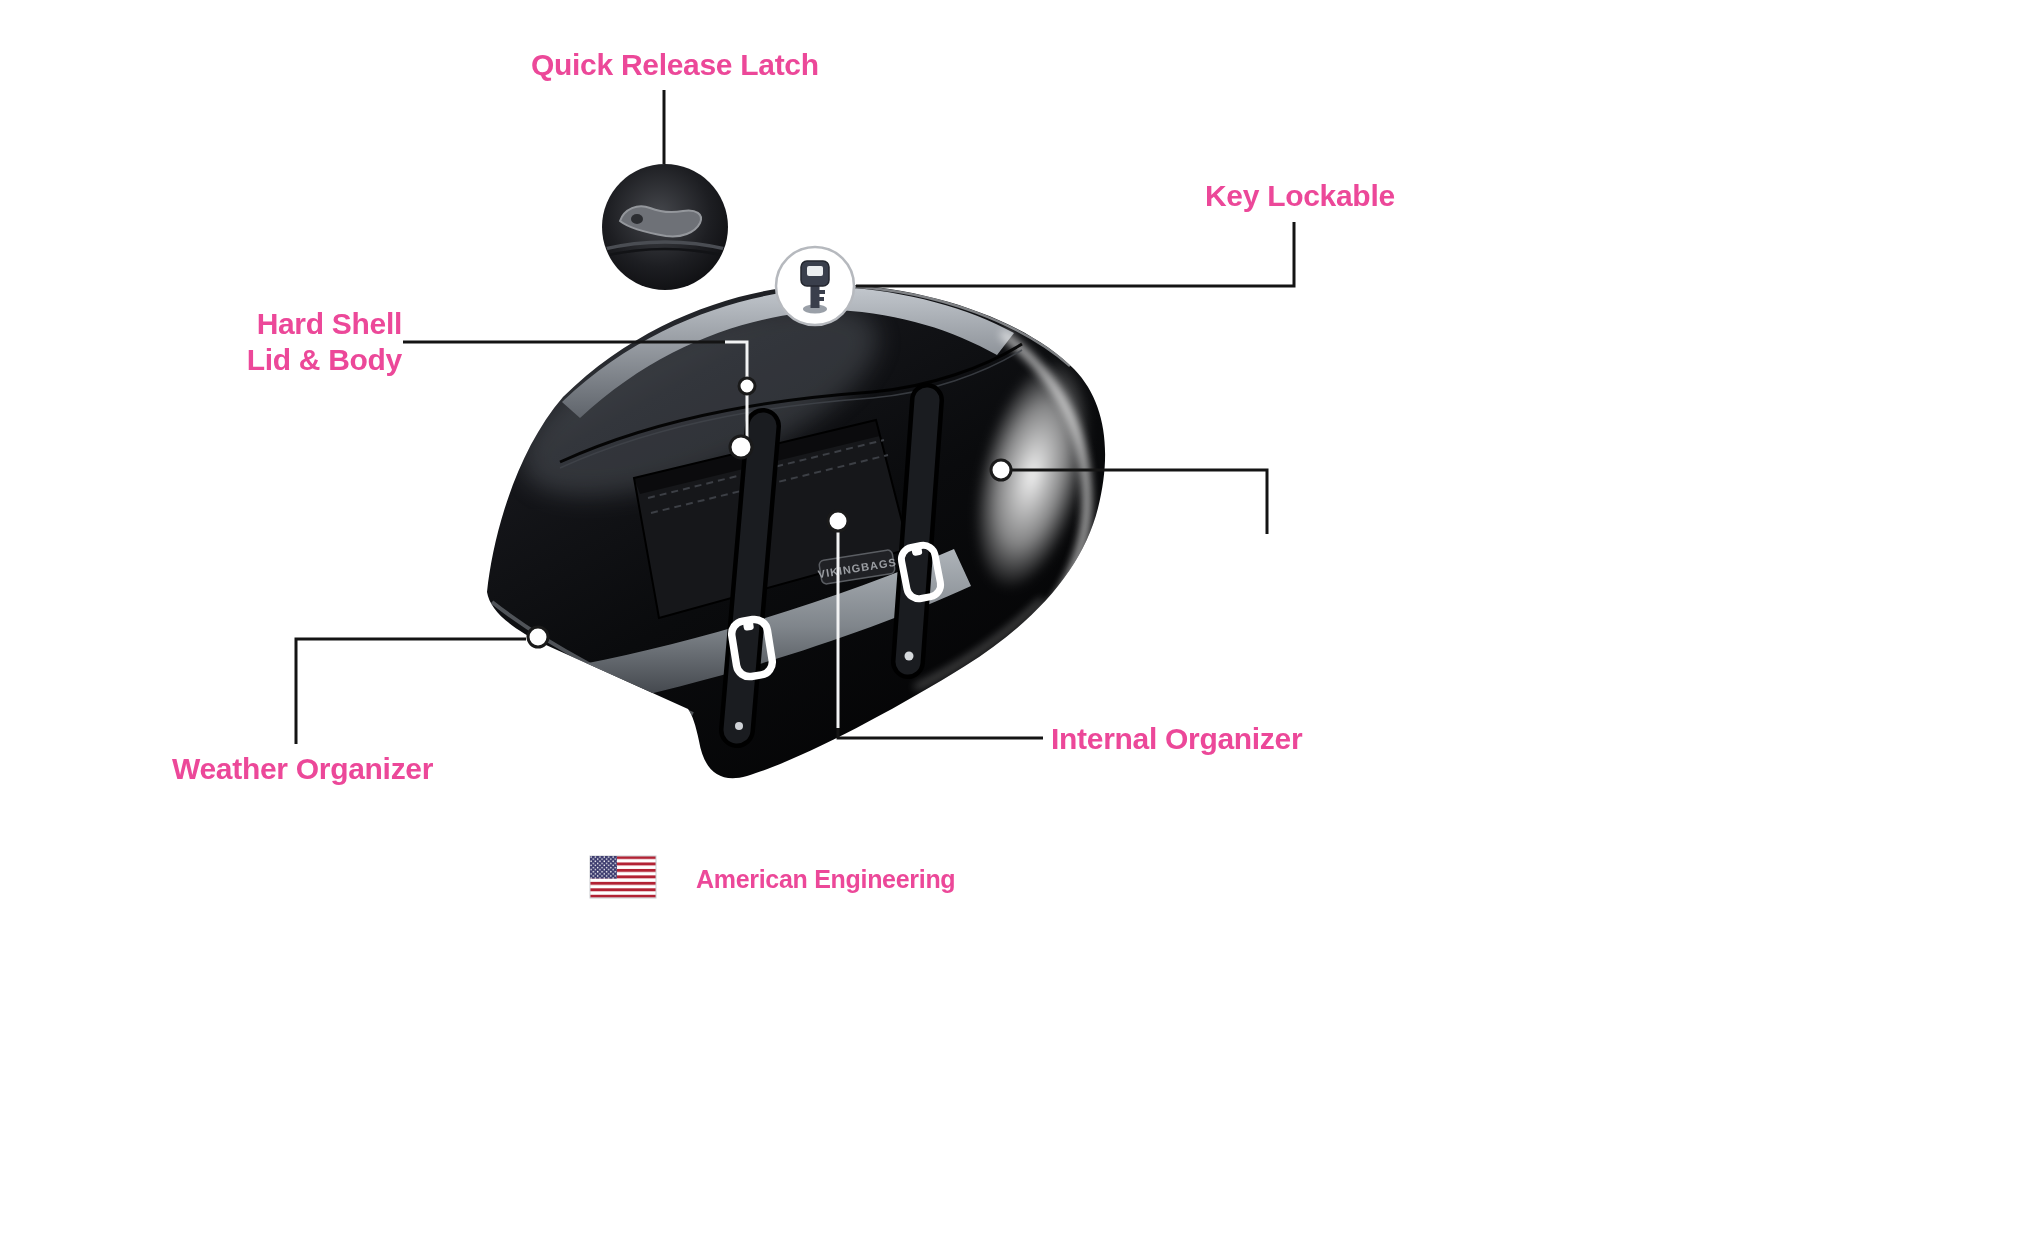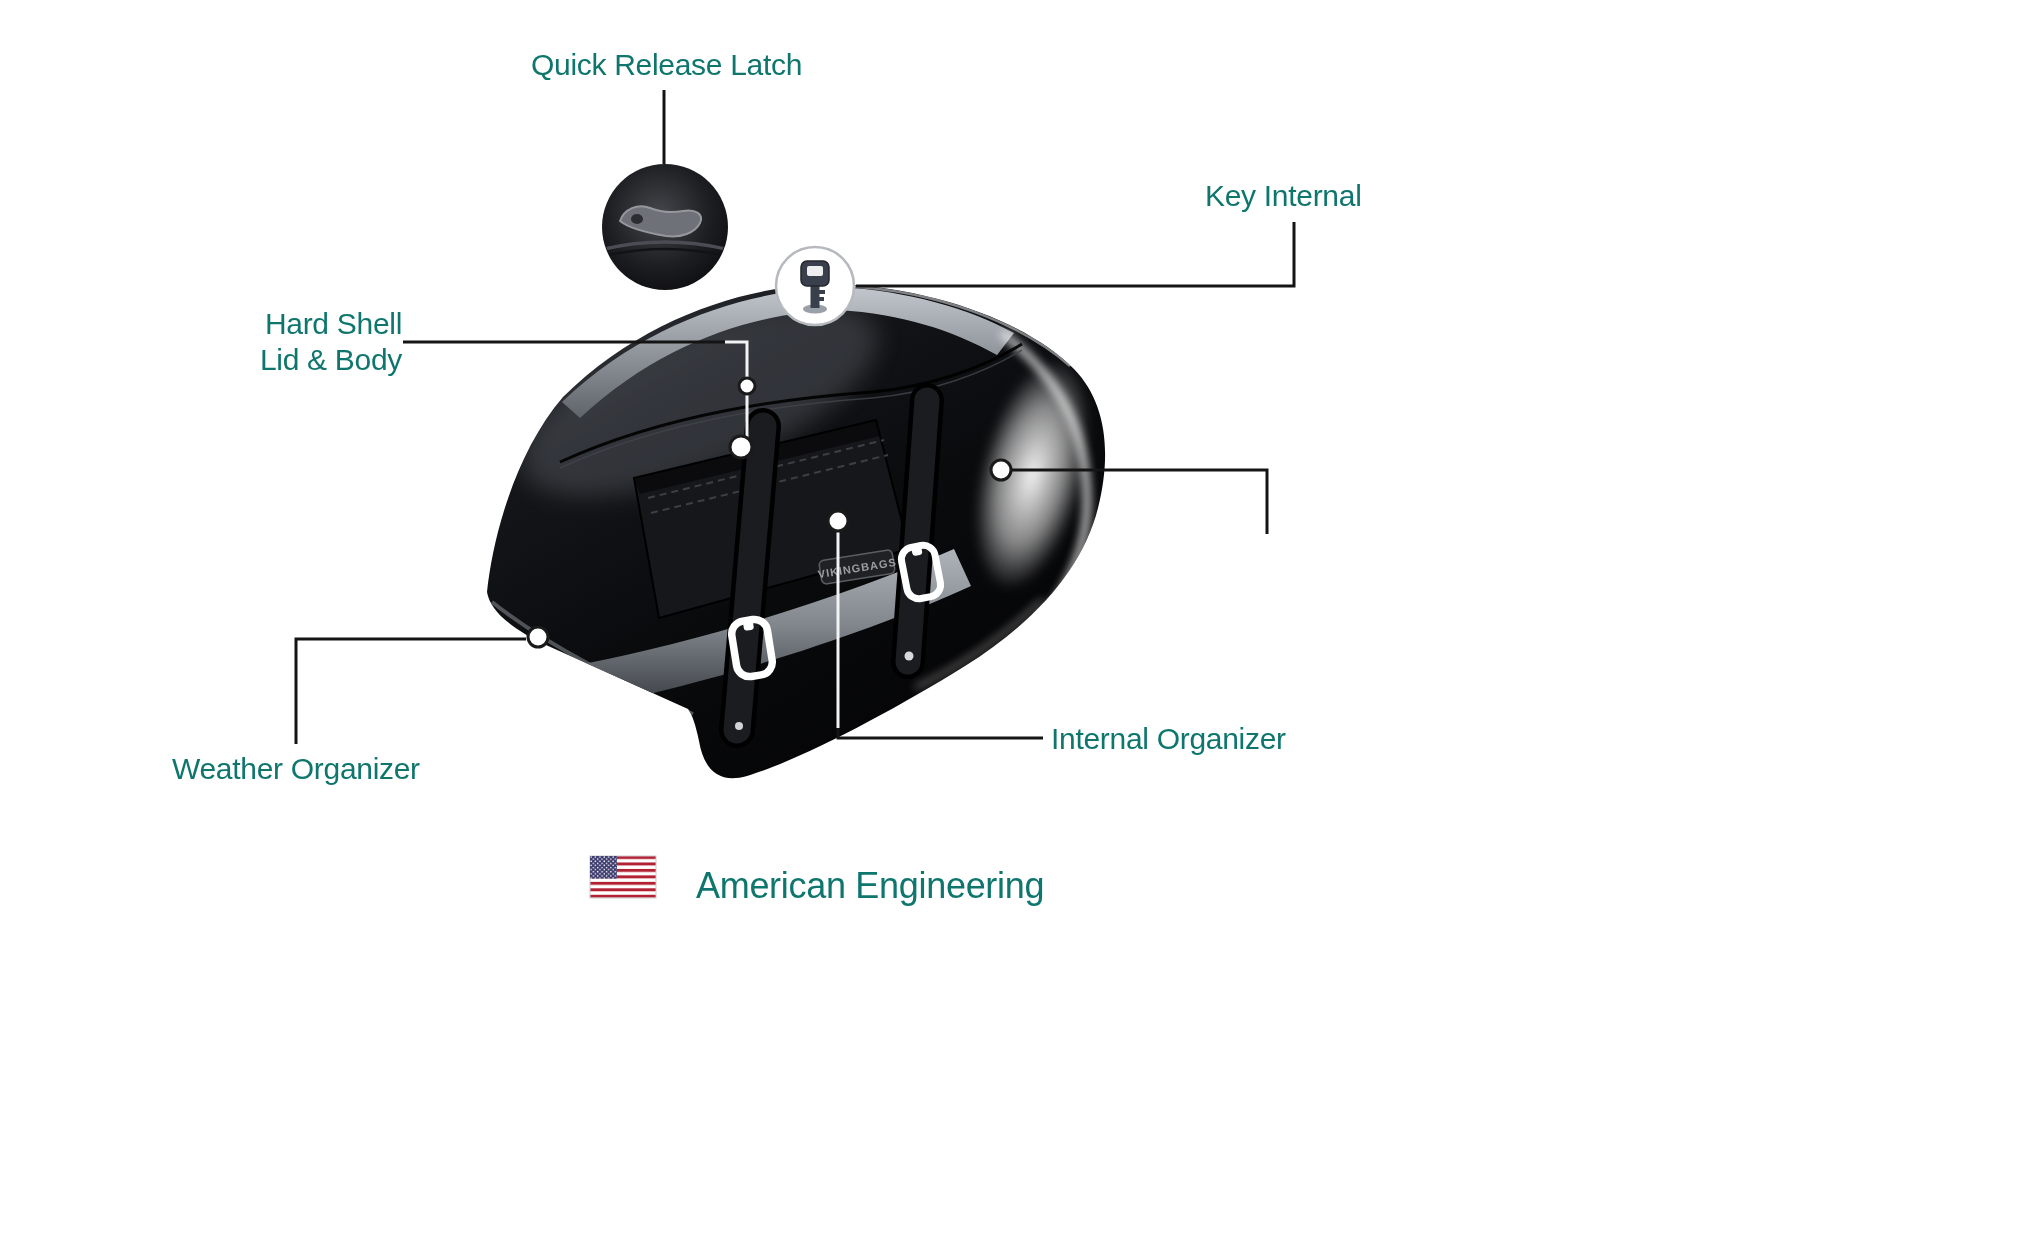--- a/index.html
+++ b/index.html
@@ -6,29 +6,29 @@
   .stage{
     position:relative;
     width:2044px;height:1248px;
     background:#ffffff;
     font-family:"Liberation Sans",sans-serif;
     overflow:hidden;
   }
   .art{position:absolute;left:0;top:0;}
   .label{
     position:absolute;
-    font-weight:400;
+    font-weight:700;
     font-size:30px;
     line-height:1.2;
-    color:#0f766e;
+    color:#ec4899;
     white-space:nowrap;
     letter-spacing:-0.3px;
   }
   .label.center{text-align:right;white-space:normal;}
-  .label.big{font-size:36px;}
+  .label.big{font-size:25px;}
 </style>
 </head>
 <body>
 
 <div class="stage">
 
   <svg class="art" width="2044" height="1248" viewBox="0 0 2044 1248">
     <defs>
       <linearGradient id="bodyGrad" x1="0" y1="0" x2="0.7" y2="1">
         <stop offset="0" stop-color="#3a3e44"></stop>
@@ -175,21 +175,21 @@
     </g>
 
     <g transform="translate(590 856)">
       <rect width="66" height="42" fill="url(#flagStripes)" stroke="#c9ccd0" stroke-width="1"></rect>
       <rect width="27" height="22.6" fill="url(#flagStars)"></rect>
     </g>
   </svg>
 
   <div class="label" style="left:531px; top:47px;">Quick Release Latch</div>
 
-  <div class="label" style="left:1205px; top:178px;">Key Internal</div>
+  <div class="label" style="left:1205px; top:178px;">Key Lockable</div>
 
   <div class="label center" style="left:238px; top:306px; width:164px;">
     <div>Hard Shell</div>
     <div>Lid &amp; Body</div>
   </div>
 
 
   <div class="label" style="left:172px; top:751px;">Weather Organizer</div>
 
   <div class="label" style="left:1051px; top:721px;text-align:right;">Internal Organizer</div>

